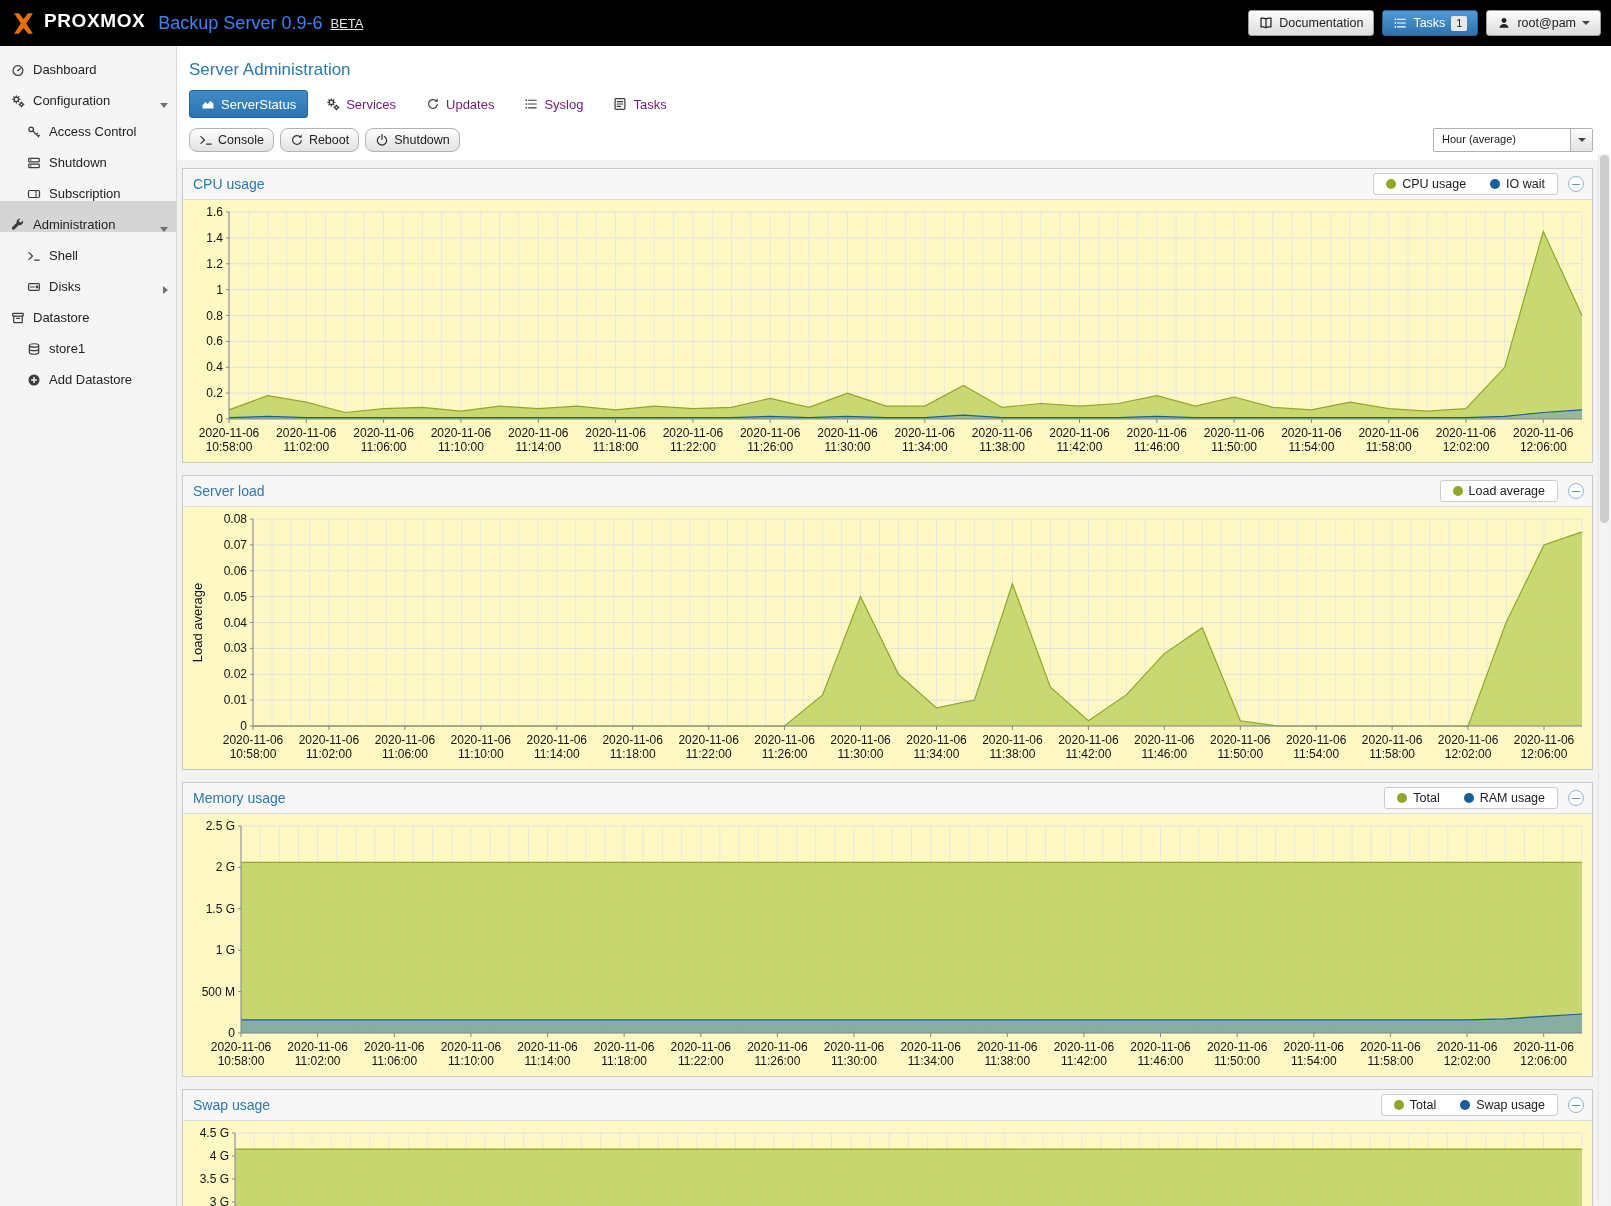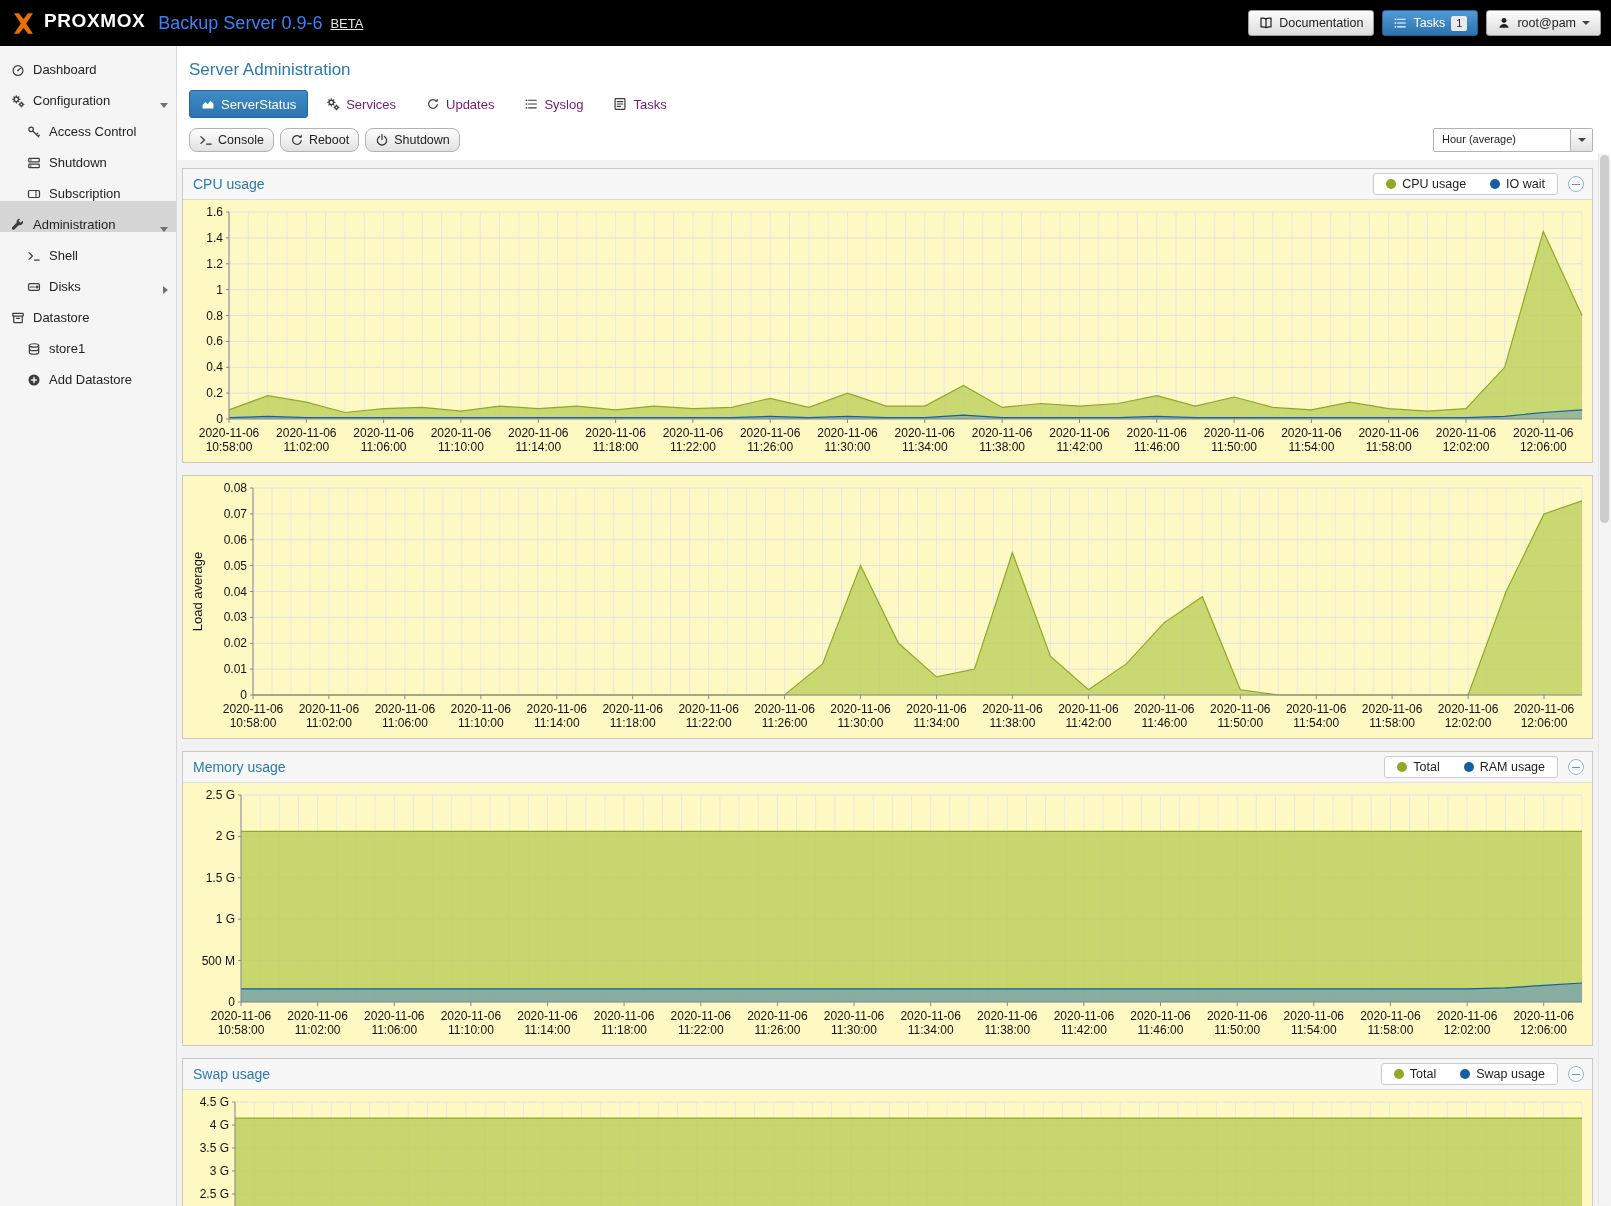--- a/index.html
+++ b/index.html
@@ -510,20 +510,30 @@
               <text x="1277.0" y="233" text-anchor="middle" font-size="12" fill="#111">2020-11-06</text>
               <text x="1277.0" y="247" text-anchor="middle" font-size="12" fill="#111">12:02:00</text>
               <line x1="1354.3" y1="215" x2="1354.3" y2="219" stroke="#888"></line>
               <text x="1354.3" y="233" text-anchor="middle" font-size="12" fill="#111">2020-11-06</text>
               <text x="1354.3" y="247" text-anchor="middle" font-size="12" fill="#111">12:06:00</text>
             </svg></div>
       </div>
     </div>
 
     <div class="panel">
+      <div class="panel-hd">
+        <span class="panel-title">Server load</span>
+        <span class="legend">
+          <span class="leg-item">
+            <i class="dot" style="background: rgb(143, 168, 38);"></i>
+            <span>Load average</span>
+          </span>
+        </span>
+        <span class="collapse-tool"></span>
+      </div>
       <div class="chart-wrap">
         <div class="chart"><svg width="1397" height="252" font-family="Liberation Sans, sans-serif">
               <line x1="64.0" y1="8" x2="64.0" y2="215" stroke="#e7e7e7"></line>
               <line x1="83.0" y1="8" x2="83.0" y2="215" stroke="#e7e7e7"></line>
               <line x1="102.0" y1="8" x2="102.0" y2="215" stroke="#e7e7e7"></line>
               <line x1="121.0" y1="8" x2="121.0" y2="215" stroke="#e7e7e7"></line>
               <line x1="139.9" y1="8" x2="139.9" y2="215" stroke="#e7e7e7"></line>
               <line x1="158.9" y1="8" x2="158.9" y2="215" stroke="#e7e7e7"></line>
               <line x1="177.9" y1="8" x2="177.9" y2="215" stroke="#e7e7e7"></line>
               <line x1="196.9" y1="8" x2="196.9" y2="215" stroke="#e7e7e7"></line>

